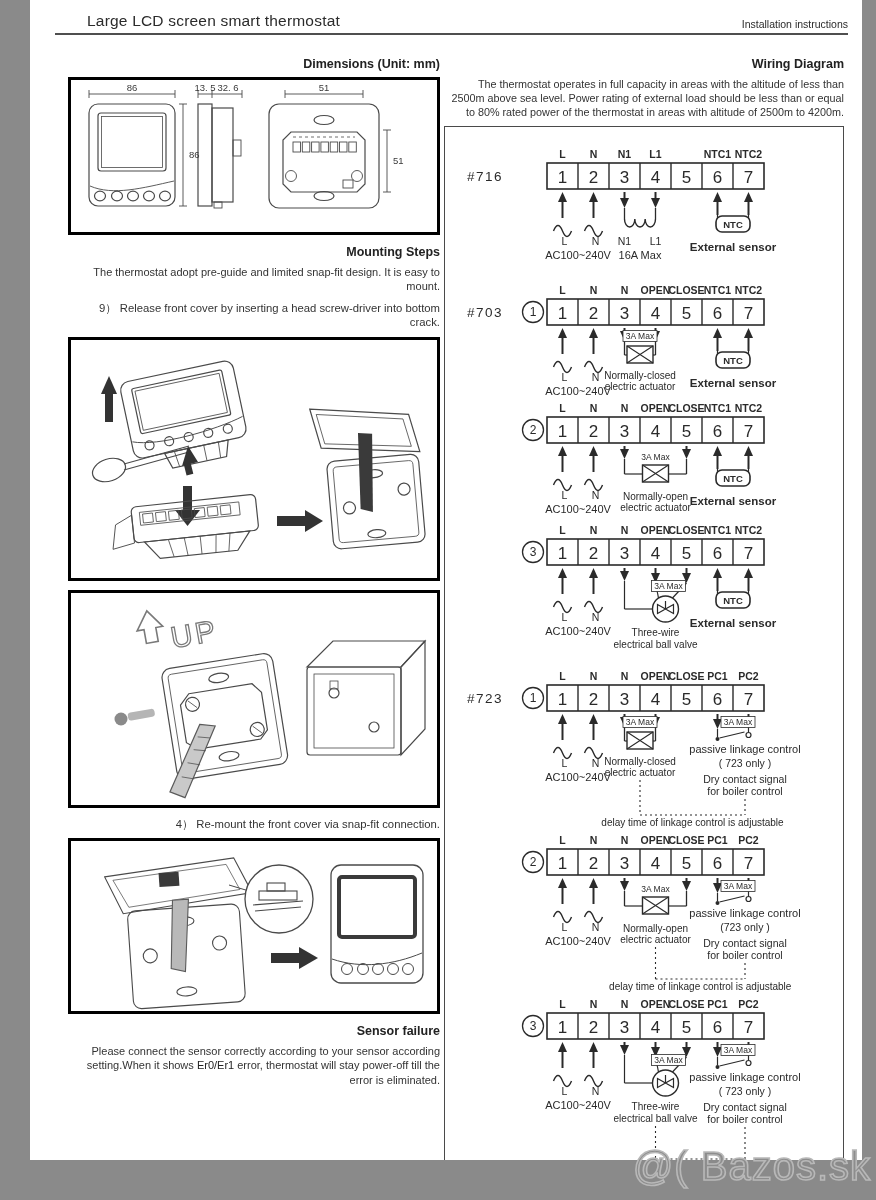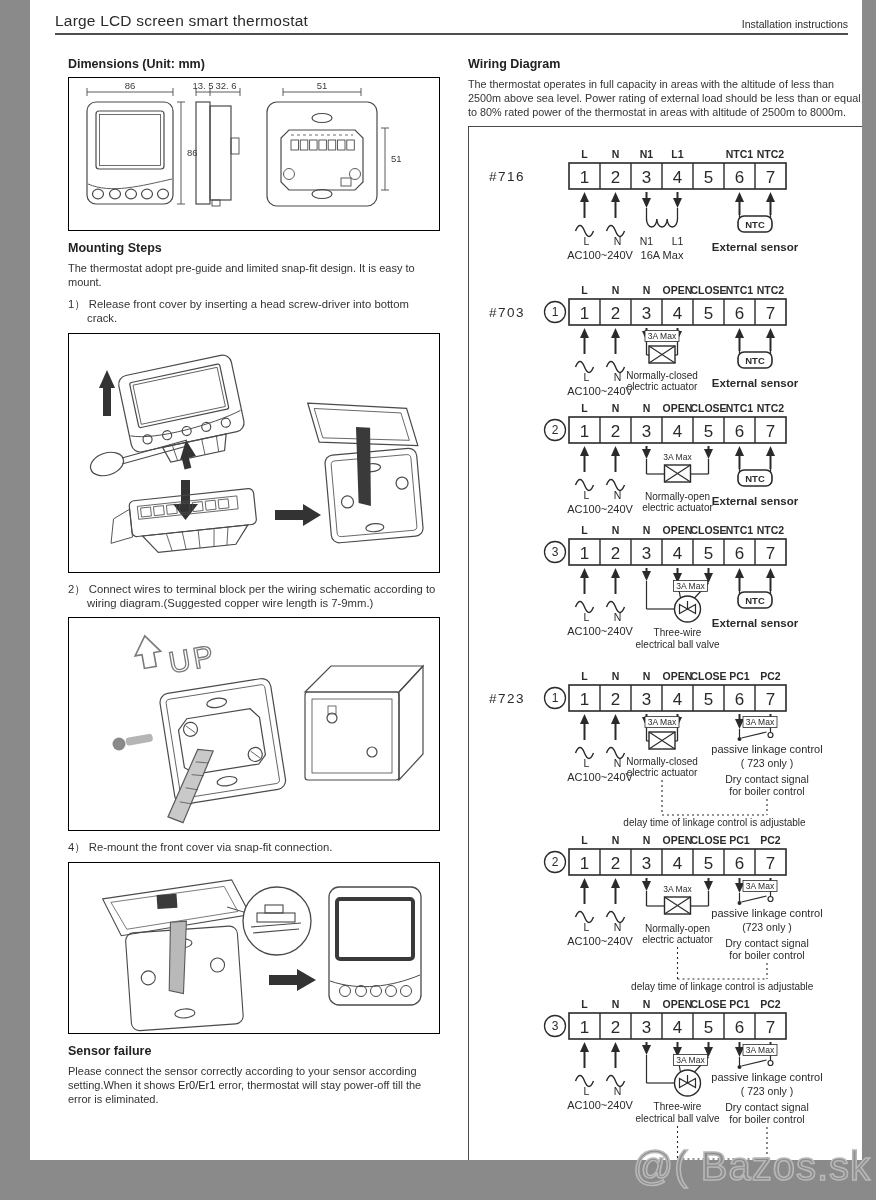--- a/index.html
+++ b/index.html
@@ -6,31 +6,31 @@
   body{
     width:876px;height:1200px;position:relative;
     background:#8a8a8a;
     font-family:"Liberation Sans",sans-serif;
     color:#2e2e2e;
   }
   .page{
     position:absolute;left:30px;top:0;width:832px;height:1160px;
     background:#ffffff;overflow:hidden;
   }
-  .header{padding:12px 14px 0 25px;display:flex;justify-content:space-between;align-items:flex-end;}
+  .header{padding:12px 14px 0 25px;display:flex;justify-content:space-between;align-items:flex-end;margin-left:32px;}
   .title{font-size:15.5px;color:#2b2b2b;letter-spacing:.2px;}
   .hdr-right{font-size:10.5px;color:#2b2b2b;}
   .rule{border-bottom:2.5px solid #4f4f4f;margin:3px 14px 0 25px;}
-  .cols{display:flex;gap:28px;padding:12px 12px 0 38px;}
+  .cols{display:flex;gap:4px;padding:12px 12px 0 38px;text-align:right;}
   .col-left{width:372px;flex:none;}
   .col-right{width:400px;flex:none;}
   h3{font-size:12.5px;font-weight:bold;color:#222;margin:10px 0 6px 0;}
   p{font-size:11px;line-height:1.3;margin:0 0 7px 0;color:#333;}
   .step{font-size:11.3px;line-height:1.28;margin:0 0 7px 0;color:#333;padding-left:19px;text-indent:-19px;}
-  .figure{border:1px solid #000000;margin:2px 0 9px 0;background:#fff;}
+  .figure{border:3px solid #000000;margin:2px 0 9px 0;background:#fff;}
   .figure svg{display:block;}
   .wiring-box{border:1.5px solid #4a4a4a;margin-top:4px;padding:20px 0 4px 0;background:#fff;}
   .b{font-weight:normal;color:#222;}
   svg text{font-family:"Liberation Sans",sans-serif;}
   .dimtxt{font-size:9.5px;fill:#3a3a3a;}
   .watermark{position:absolute;right:0;bottom:0;width:290px;height:64px;}
 </style>
 </head>
 <body>
 
@@ -104,21 +104,21 @@
           <text class="dimtxt" x="118" y="78" text-anchor="start">86</text>
           <text class="dimtxt" x="134" y="11" text-anchor="middle">13. 5</text>
           <text class="dimtxt" x="157" y="11" text-anchor="middle">32. 6</text>
           <text class="dimtxt" x="253" y="11" text-anchor="middle">51</text>
           <text class="dimtxt" x="322" y="84" text-anchor="start">51</text>
         </svg>
       </div>
 
       <h3>Mounting Steps</h3>
       <p>The thermostat adopt pre-guide and limited snap-fit design. It is easy to mount.</p>
-      <div class="step">1） Release front cover by inserting a head screw-driver into bottom crack.</div>
+      <div class="step">9） Release front cover by inserting a head screw-driver into bottom crack.</div>
 
       <div class="figure">
         <svg width="368" height="238" viewBox="0 0 368 238">
           <g stroke="#4a4a4a" fill="none" stroke-width="1.2">
             <g transform="rotate(-12 115 70)">
               <rect x="55" y="30" width="115" height="78" rx="9"></rect>
               <rect x="66" y="38" width="92" height="46" rx="2"></rect>
               <rect x="69" y="41" width="86" height="40" stroke-width="0.8"></rect>
               <path d="M56 90 C 80 100 140 96 169 88" stroke-width="0.9"></path>
               <circle cx="72" cy="97" r="4.5"></circle>
@@ -169,21 +169,20 @@
               <ellipse cx="304" cy="134" rx="9" ry="4"></ellipse>
               <ellipse cx="302" cy="194" rx="9" ry="4"></ellipse>
               <circle cx="277" cy="166" r="6"></circle>
               <circle cx="333" cy="152" r="6"></circle>
               <polygon fill="#3a3a3a" stroke="none" points="292,92 306,94 300,172 288,168"></polygon>
             </g>
           </g>
         </svg>
       </div>
 
-      <div class="step">2） Connect wires to terminal block per the wiring schematic according to wiring diagram.(Suggested copper wire length is 7-9mm.)</div>
 
       <div class="figure">
         <svg width="368" height="212" viewBox="0 0 368 212">
           <g transform="rotate(-10 100 40)" stroke="#7a7a7a" fill="none" stroke-width="1.6">
             <path d="M74 46 V32 H67 L80 14 L93 32 H86 V46 Z"></path>
           </g>
           <text x="100" y="52" font-size="30" letter-spacing="3" fill="none" stroke="#7a7a7a" stroke-width="1.3" transform="rotate(-10 120 44)">UP</text>
           <circle cx="50" cy="126" r="6.5" fill="#8a8a8a"></circle>
           <rect x="57" y="120" width="27" height="8" rx="3" fill="#b5b5b5" transform="rotate(-10 57 124)"></rect>
           <g transform="rotate(-9 150 125)" stroke="#4a4a4a" fill="none" stroke-width="1.2">
@@ -252,21 +251,21 @@
         </svg>
       </div>
 
       <h3>Sensor failure</h3>
       <p><span>Please connect the sensor correctly according to your sensor according setting.When it shows </span><span class="b">Er0/Er1</span><span> error, thermostat will stay power-off till the error is eliminated.</span></p>
 
     </div>
 
     <div class="col-right">
       <h3>Wiring Diagram</h3>
-      <p style="font-size:10.8px">The thermostat operates in full capacity in areas with the altitude of less than 2500m above sea level. Power rating of external load should be less than or equal to 80% rated power of the thermostat in areas with altitude of 2500m to 8000m.</p>
+      <p style="font-size:10.8px">The thermostat operates in full capacity in areas with the altitude of less than 2500m above sea level. Power rating of external load should be less than or equal to 80% rated power of the thermostat in areas with altitude of 2500m to 4200m.</p>
       <div class="wiring-box">
         <div id="diagrams"><svg width="396" height="132" viewBox="0 0 396 132">
               <text x="38" y="34" font-size="13.5" text-anchor="middle" fill="#2a2a2a" letter-spacing="1.5px">#716</text>
               <rect x="100" y="16" width="217" height="26" fill="#fff" stroke="#2a2a2a" stroke-width="1.6"></rect>
               <line x1="131" y1="16" x2="131" y2="42" stroke="#2a2a2a" stroke-width="1.4"></line>
               <line x1="162" y1="16" x2="162" y2="42" stroke="#2a2a2a" stroke-width="1.4"></line>
               <line x1="193" y1="16" x2="193" y2="42" stroke="#2a2a2a" stroke-width="1.4"></line>
               <line x1="224" y1="16" x2="224" y2="42" stroke="#2a2a2a" stroke-width="1.4"></line>
               <line x1="255" y1="16" x2="255" y2="42" stroke="#2a2a2a" stroke-width="1.4"></line>
               <line x1="286" y1="16" x2="286" y2="42" stroke="#2a2a2a" stroke-width="1.4"></line>

